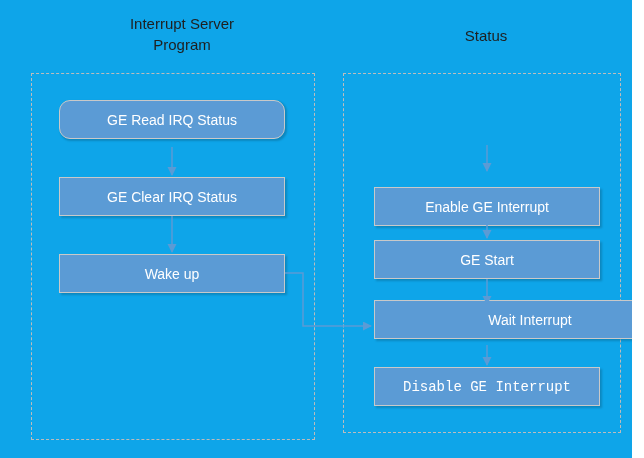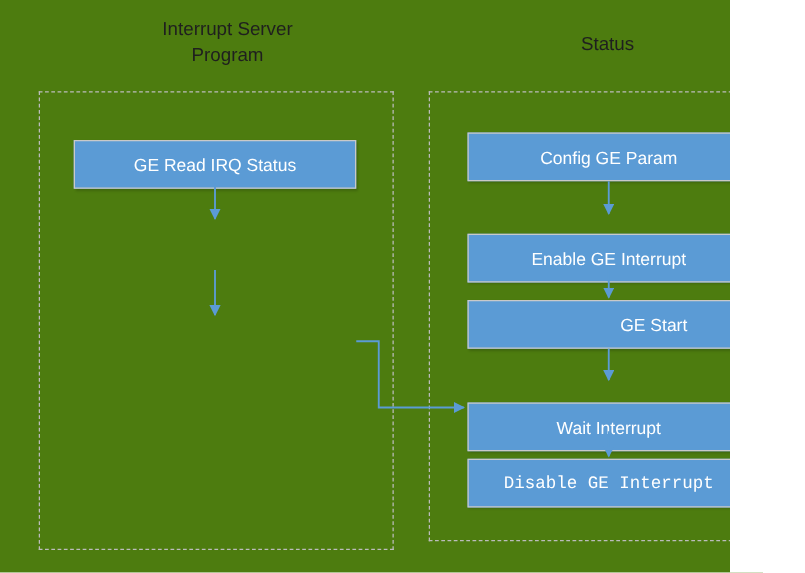--- a/index.html
+++ b/index.html
@@ -3,23 +3,23 @@
 <meta charset="utf-8">
 <style>
   html, body {
     margin: 0;
     padding: 0;
     background: #ffffff;
     font-family: "Liberation Sans", sans-serif;
   }
   .canvas {
     position: relative;
-    width: 584px;
+    width: 632px;
     height: 458px;
-    background: #4d7c0f;
+    background: #0ea5e9;
     overflow: hidden;
   }
   .col-title {
     position: absolute;
     text-align: center;
     font-size: 15px;
     line-height: 21px;
     color: #1f1f1f;
     white-space: normal;
   }
@@ -41,27 +41,27 @@
     box-shadow: 1.5px 1.5px 2px rgba(0,0,0,0.18);
     color: #ffffff;
     font-size: 14px;
     display: flex;
     align-items: center;
     justify-content: center;
     text-align: center;
   }
   .col-left-node  { left: 59px; }
   .col-right-node { left: 374px; }
-  .n-l0 { top: 112px; }
+  .n-l0 { top: 100px; border-radius: 11px; }
   .n-l1 { top: 177px; }
   .n-l2 { top: 254px; }
   .n-r0 { top: 106px; }
   .n-r1 { top: 173px; margin-top: 14px; }
-  .n-r2 { top: 240px; padding-left: 36px; }
-  .n-r3 { top: 322px; }
+  .n-r2 { top: 240px; }
+  .n-r3 { top: 300px; padding-left: 43px; }
   .n-r4 { top: 367px; font-family: Liberation Mono, monospace; }
   .arrows {
     position: absolute;
     left: 0; top: 0;
     width: 644px;
     height: 458px;
     pointer-events: none;
   }
 </style>
 </head>
@@ -72,23 +72,24 @@
   <div class="col-title title-left">Interrupt Server Program</div>
 
   <div class="col-title title-right">Status</div>
 
   <div class="group group-left"></div>
 
   <div class="group group-right"></div>
 
   <div class="node col-left-node n-l0">GE Read IRQ Status</div>
 
+  <div class="node col-left-node n-l1">GE Clear IRQ Status</div>
 
+  <div class="node col-left-node n-l2">Wake up</div>
 
-  <div class="node col-right-node n-r0">Config GE Param</div>
 
   <div class="node col-right-node n-r1">Enable GE Interrupt</div>
 
   <div class="node col-right-node n-r2">GE Start</div>
 
   <div class="node col-right-node n-r3">Wait Interrupt</div>
 
   <div class="node col-right-node n-r4">Disable GE Interrupt</div>
 
   <svg class="arrows" viewBox="0 0 644 458" xmlns="http://www.w3.org/2000/svg">

